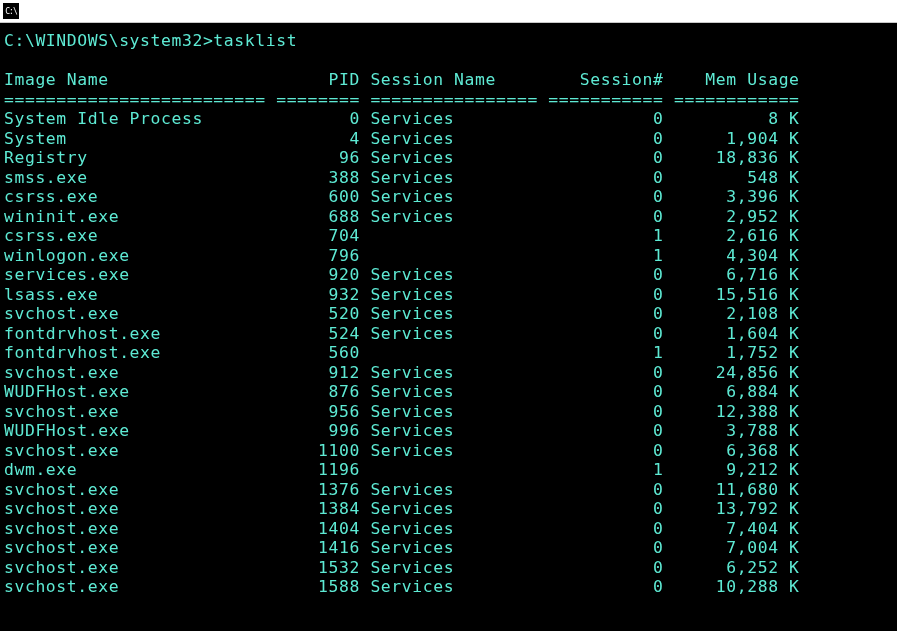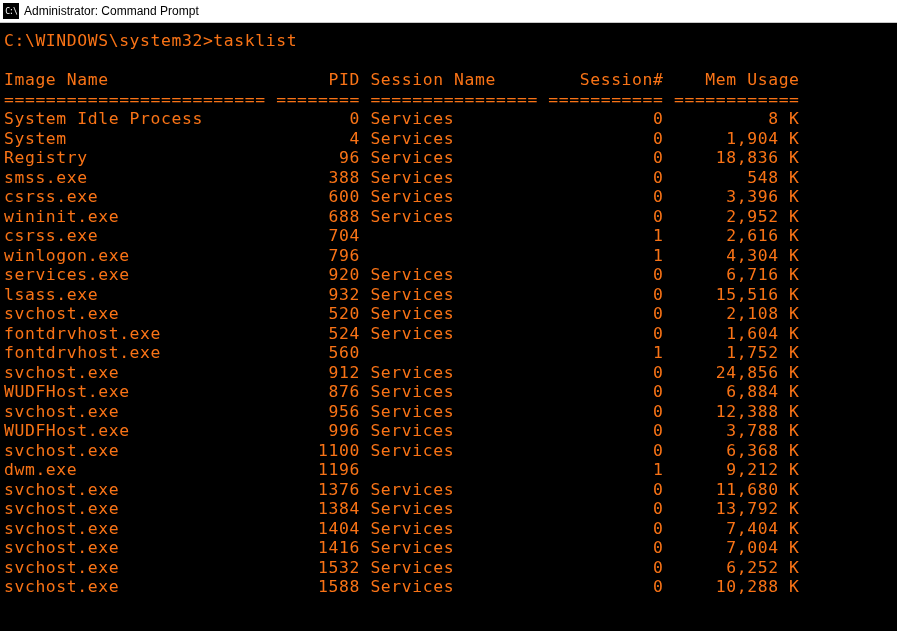--- a/index.html
+++ b/index.html
@@ -32,33 +32,32 @@
       width: 897px;
       height: 609px;          
       background: #000;
       overflow: hidden;
     }
     .term {
       font-family: Consolas, "Lucida Console", monospace;
       font-size: 16.4px;
       line-height: 19.5px;
       letter-spacing: 0.6px;
-      color: #f97316;
+      color: #5eead4;
       white-space: pre;
       padding: 8px 8px 0 4px;  
     }
   </style>
 </head>
 <body>
 
 <div class="titlebar">
   <div class="icon">
     <span>C:\</span>
   </div>
-  <span>Administrator: Command Prompt</span>
 </div>
 
 <div class="termwrap">
   <div class="term" id="term">C:\WINDOWS\system32&gt;tasklist
 
 Image Name                     PID Session Name        Session#    Mem Usage
 ========================= ======== ================ =========== ============
 System Idle Process              0 Services                   0          8 K
 System                           4 Services                   0      1,904 K
 Registry                        96 Services                   0     18,836 K

